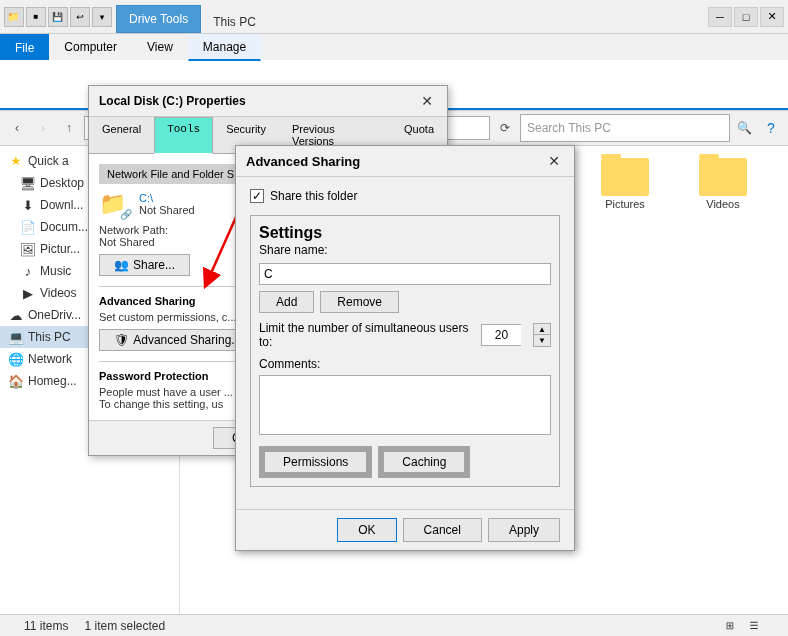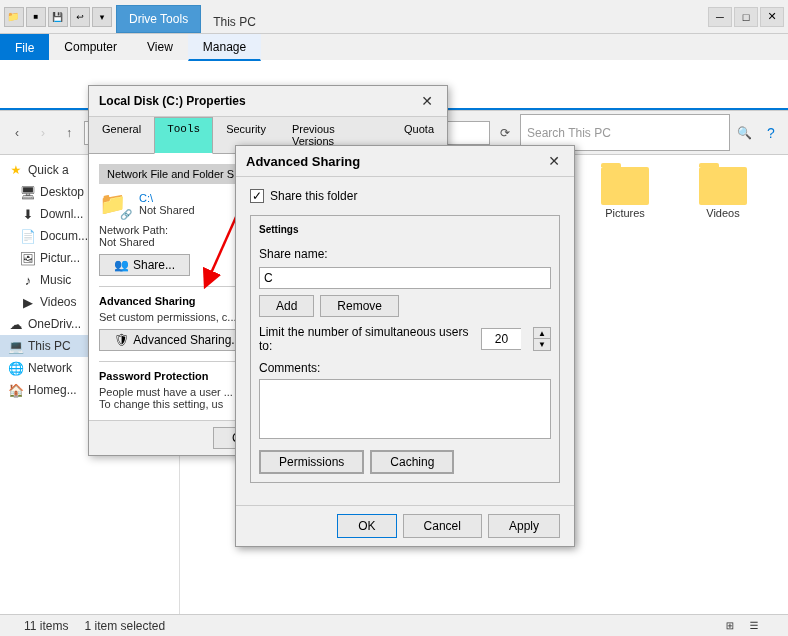--- a/index.html
+++ b/index.html
@@ -24,21 +24,21 @@
     .ribbon-tabs { display: flex; height: 26px; }
     .ribbon-tab { padding: 12px 14px; font-size: 12px; cursor: pointer; display: flex; align-items: center; border: 1px solid transparent; }
     .ribbon-tab.active { background: white; border-color: #ccc; border-bottom: none; }
     .ribbon-tab:first-child { background: #0078d7; color: white; border-color: #0078d7; }
     .ribbon-content { background: white; padding: 4px 8px; min-height: 50px; border-bottom: 2px solid #0078d7; }
 
     
     .address-bar { display: flex; align-items: center; padding: 3px 6px; background: #f0f0f0; border-bottom: 1px solid #ccc; gap: 4px; }
     .addr-nav-btn { width: 22px; height: 22px; display: flex; align-items: center; justify-content: center; font-size: 12px; cursor: pointer; color: #555; }
     .addr-path { flex: 1; height: 24px; border: 1px solid #aaa; background: white; padding: 0 6px; display: flex; align-items: center; font-size: 12px; }
-    .addr-search { width: 210px; height: 37px; border: 1px solid #aaa; background: white; padding: 0 6px; display: flex; align-items: center; font-size: 12px; color: #999; }
+    .addr-search { width: 210px; height: 28px; border: 1px solid #aaa; background: white; padding: 0 6px; display: flex; align-items: center; font-size: 12px; color: #999; }
     .addr-refresh { width: 22px; height: 22px; display: flex; align-items: center; justify-content: center; font-size: 12px; cursor: pointer; color: #555; }
 
     
     .main-content { display: flex; flex: 1; overflow: hidden; }
 
     
     .sidebar { width: 180px; background: white; border-right: 1px solid #ddd; overflow-y: auto; padding: 4px 0; }
     .sidebar-item { display: flex; align-items: center; padding: 3px 8px; cursor: pointer; gap: 4px; font-size: 12px; color: #333; }
     .sidebar-item.active { background: #cde; }
     .sidebar-icon { width: 16px; height: 16px; display: flex; align-items: center; justify-content: center; font-size: 13px; flex-shrink: 0; }
@@ -91,31 +91,31 @@
     
     .adv-dialog { position: absolute; top: 145px; left: 235px; width: 340px; background: #f0f0f0; border: 1px solid #999; box-shadow: 2px 2px 8px rgba(0,0,0,0.4); }
     .adv-title-bar { background: #f0f0f0; padding: 6px 10px; display: flex; align-items: center; justify-content: space-between; border-bottom: 1px solid #ccc; }
     .adv-title { font-size: 13px; font-weight: bold; }
     .adv-close-btn { width: 20px; height: 18px; display: flex; align-items: center; justify-content: center; font-size: 14px; cursor: pointer; color: #333; }
     .adv-body { background: #f0f0f0; padding: 12px 14px; }
     .adv-checkbox-row { display: flex; align-items: center; gap: 6px; margin-bottom: 12px; }
     .adv-checkbox { width: 14px; height: 14px; border: 1px solid #666; background: white; display: flex; align-items: center; justify-content: center; font-size: 12px; cursor: pointer; }
     .adv-checkbox-label { font-size: 12px; }
     .adv-settings-group { border: 1px solid #aaa; padding: 8px; margin-bottom: 10px; }
-    .adv-settings-label { font-size: 10px; font-weight: bold; margin-bottom: 12px; }
+    .adv-settings-label { font-size: 16px; font-weight: bold; margin-bottom: 1px; }
     .adv-field-row { display: flex; align-items: center; gap: 6px; margin-bottom: 6px; }
     .adv-field-label { font-size: 12px; width: 80px; }
     .adv-field-input { flex: 1; height: 22px; border: 1px solid #aaa; padding: 0 4px; font-size: 12px; background: white; }
     .adv-btn-row { display: flex; gap: 6px; margin-bottom: 8px; }
     .adv-btn { padding: 3px 16px; font-size: 12px; border: 1px solid #aaa; background: #e8e8e8; cursor: pointer; }
     .adv-limit-row { display: flex; align-items: center; gap: 6px; margin-bottom: 8px; font-size: 12px; }
     .adv-comments-label { font-size: 12px; margin-bottom: 4px; }
     .adv-comments-area { width: 100%; height: 60px; border: 1px solid #aaa; background: white; resize: none; font-size: 12px; }
     .adv-action-row { display: flex; gap: 6px; margin-top: 8px; }
-    .adv-action-btn { padding: 3px 18px; font-size: 12px; border: 2px solid #a3a3a3; background: #e8e8e8; cursor: pointer; text-align: right; }
+    .adv-action-btn { padding: 3px 18px; font-size: 12px; border: 6px solid #a3a3a3; background: #e8e8e8; cursor: pointer; text-align: right; }
     .adv-footer { background: #f0f0f0; padding: 8px 14px; display: flex; justify-content: flex-end; gap: 6px; border-top: 1px solid #ccc; }
     .adv-footer-btn { padding: 4px 20px; font-size: 12px; border: 1px solid #aaa; background: #e8e8e8; cursor: pointer; }
     .adv-footer-btn.ok { background: #e8e8e8; border-color: #0078d7; }
     .adv-footer-btn.apply { background: #e8e8e8; }
 
     
     .arrow-overlay { position: absolute; top: 180px; left: 188px; pointer-events: none; }
 
     
     .spinner-wrap { display: flex; align-items: center; gap: 12px; }

